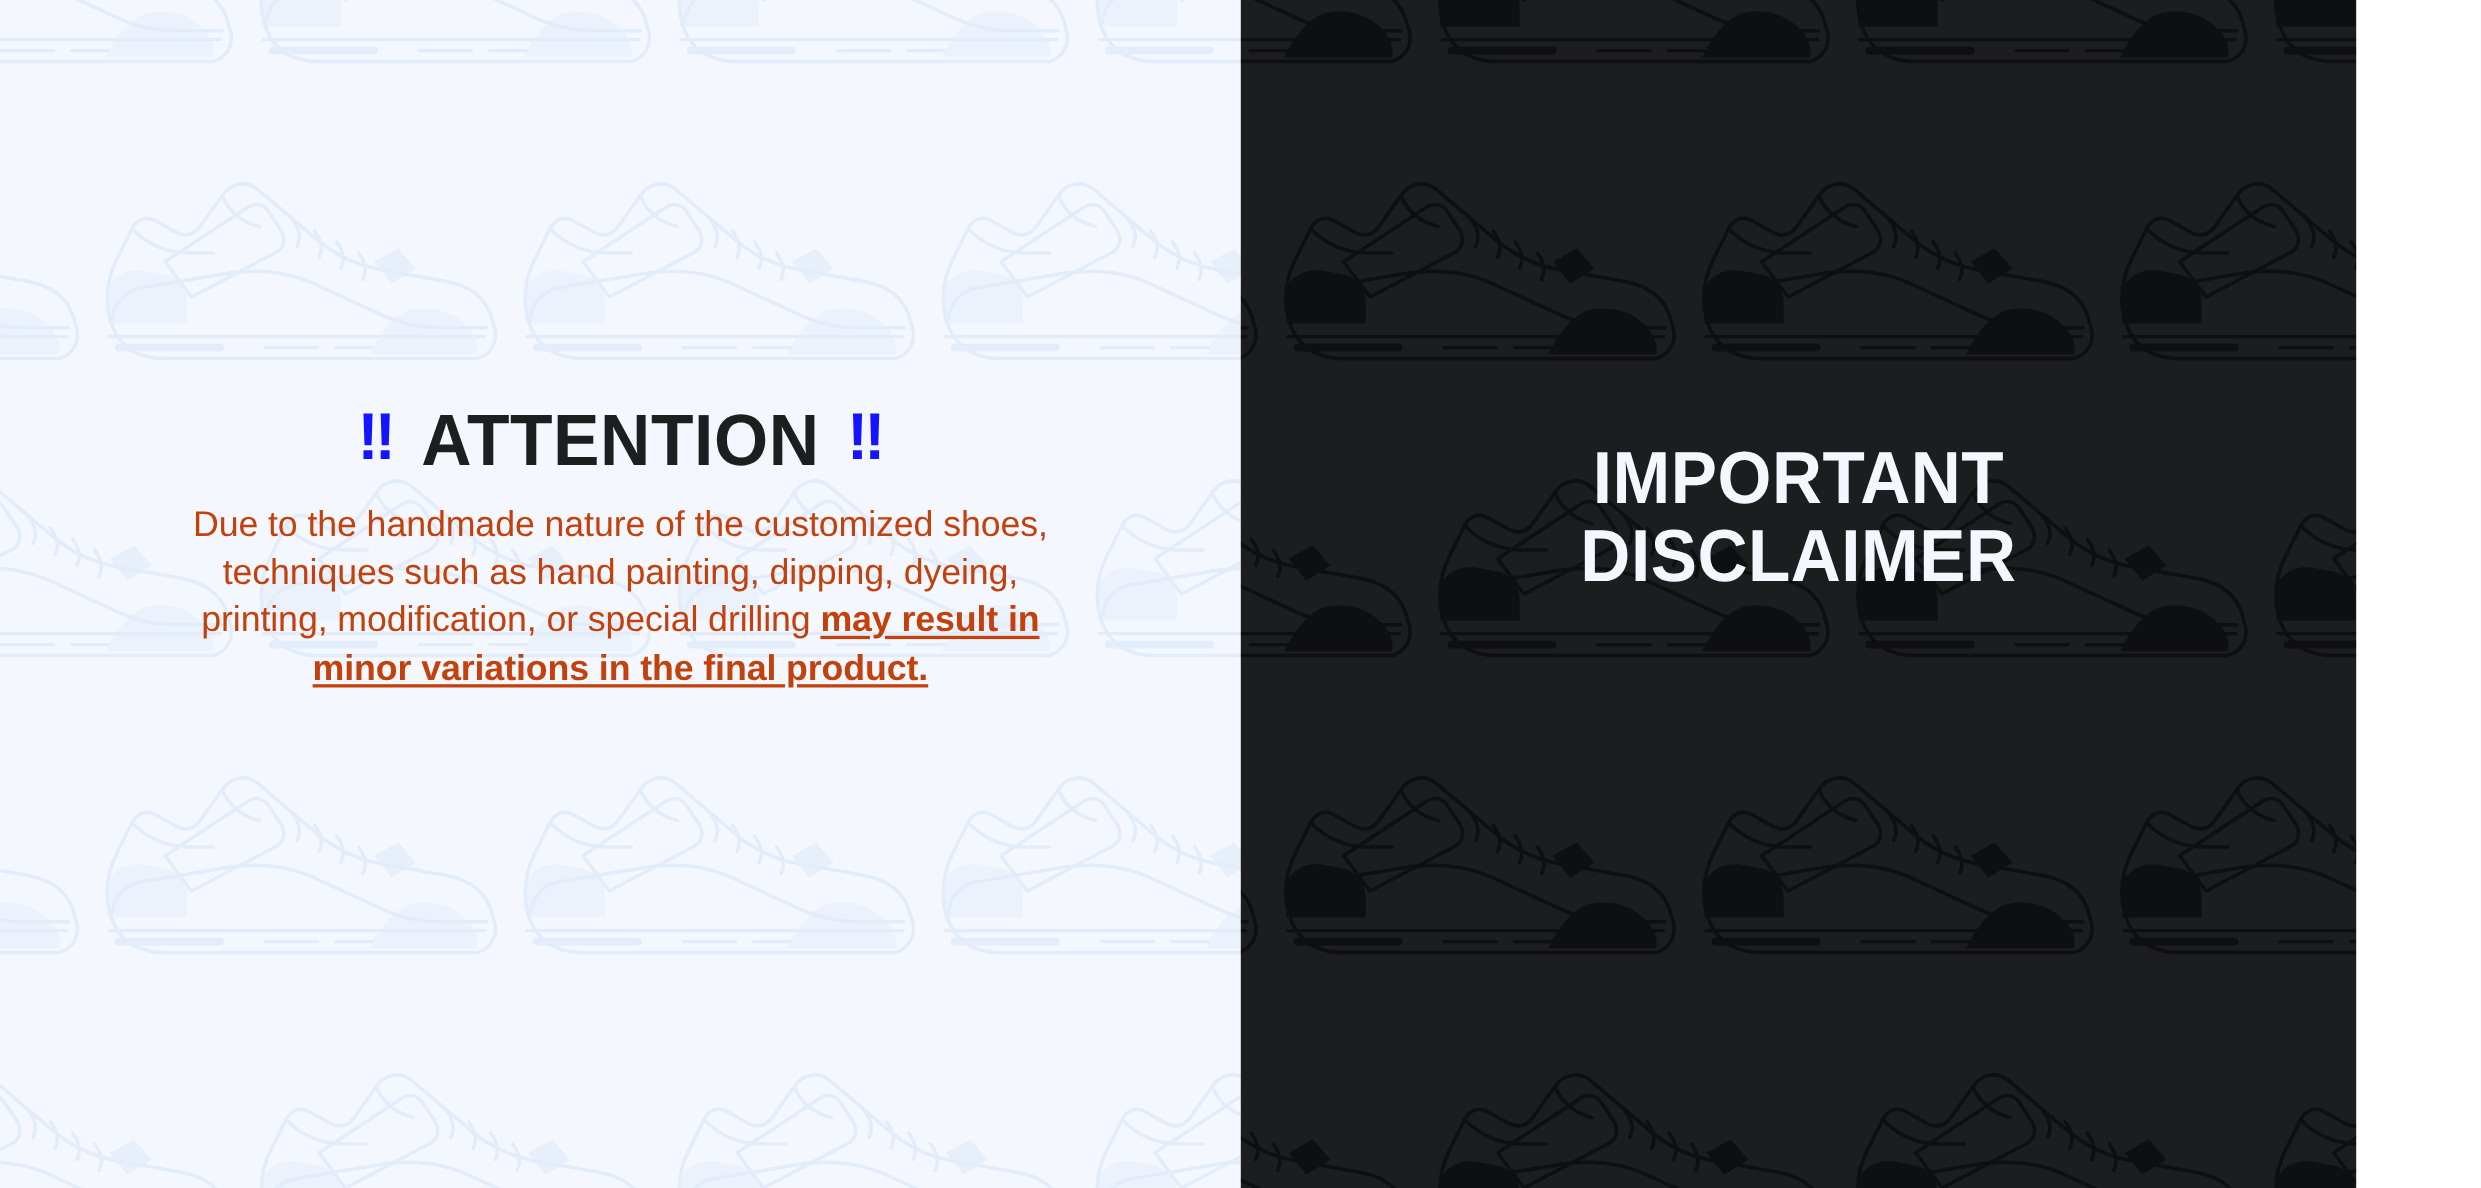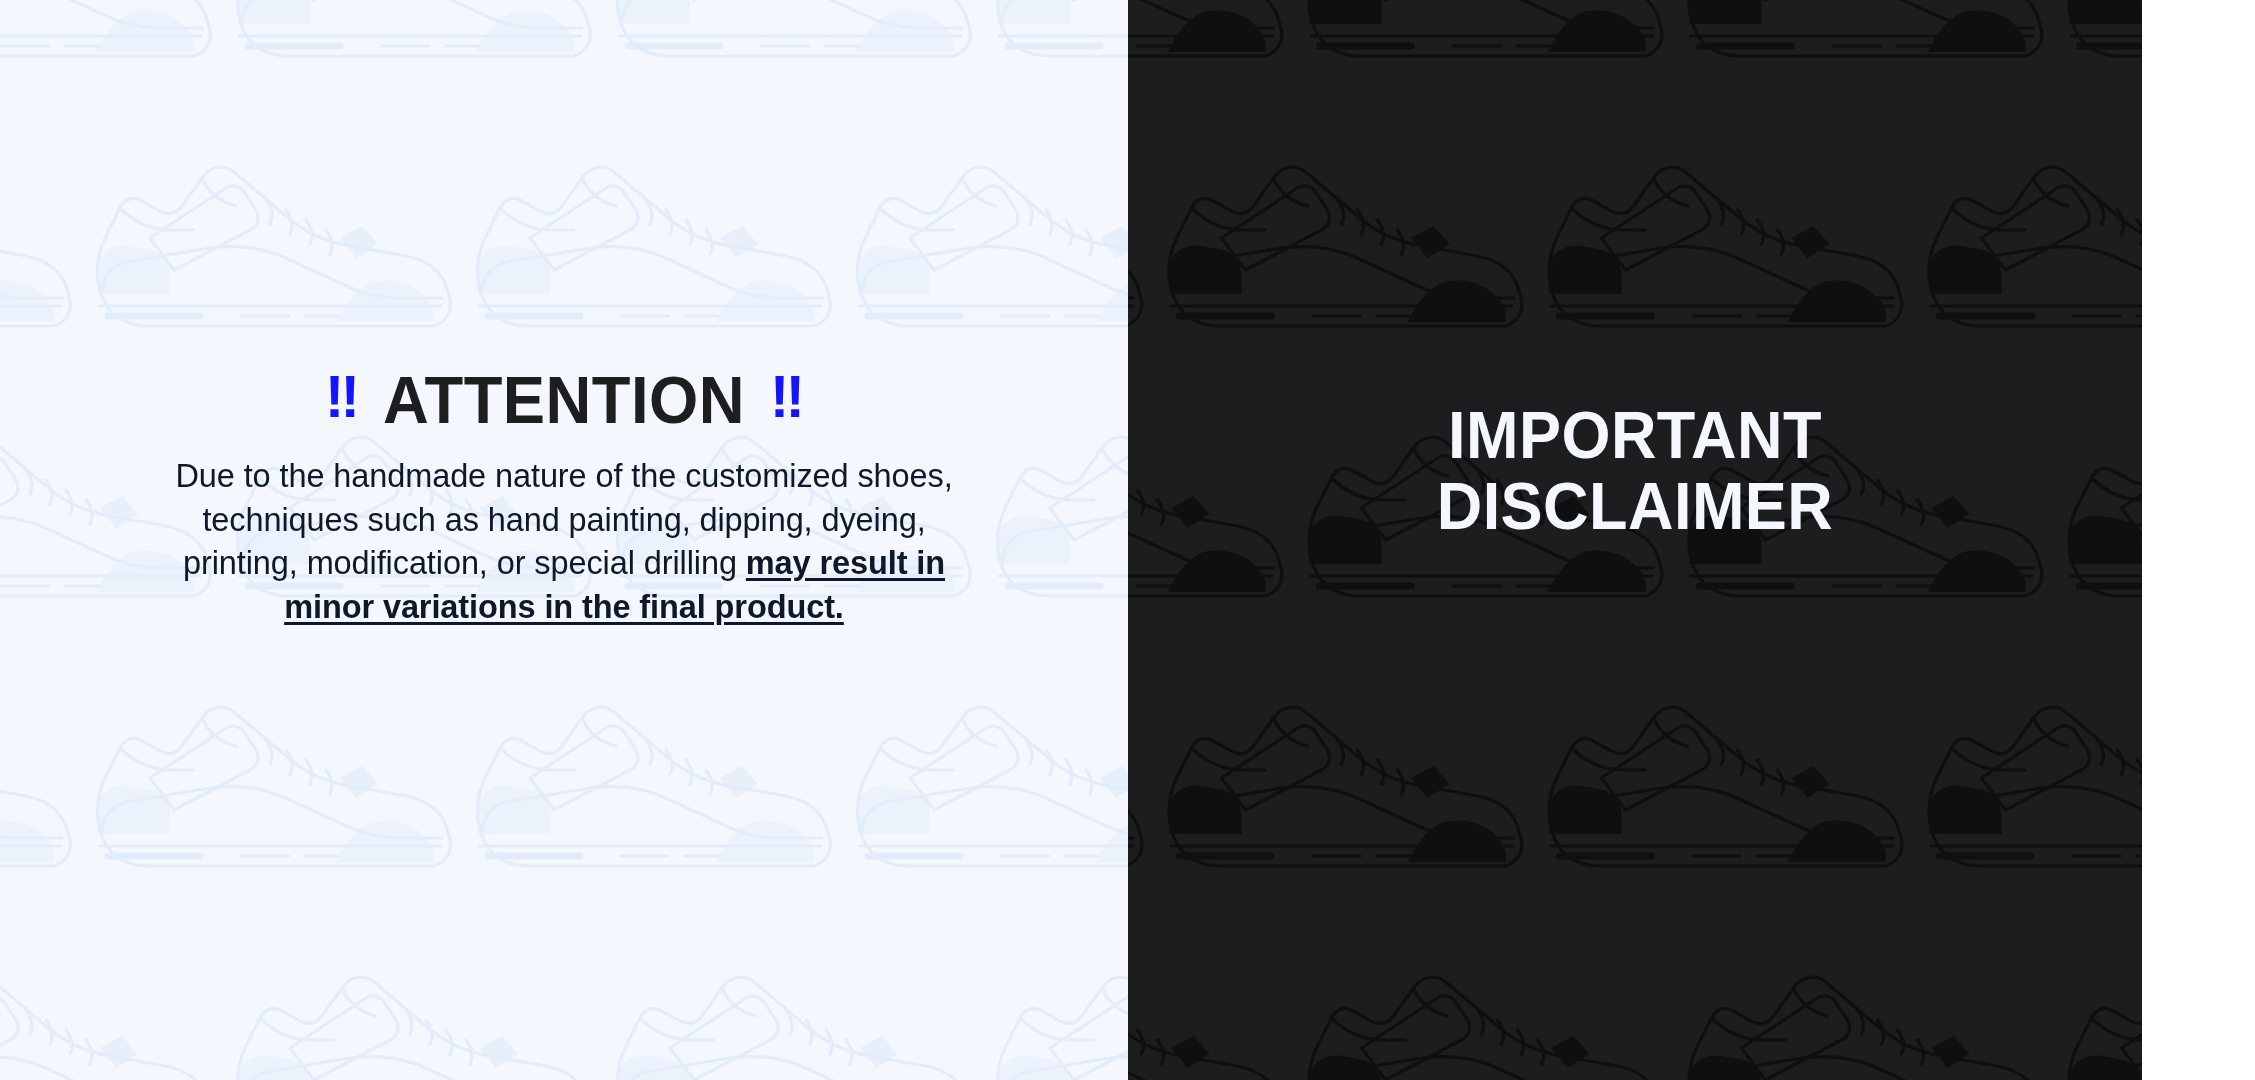--- a/index.html
+++ b/index.html
@@ -73,21 +73,21 @@
     line-height:1.06;
     letter-spacing:0.5px;
     transform:scaleX(0.94);
   }
 
   
   .body-left {
     margin-top:22px;
     font-size:32.5px;
     line-height:43.5px;
-    color:#0f172a;
+    color:#c2410c;
     max-width:800px;
     margin-left:auto;
     margin-right:auto;
     letter-spacing:-0.1px;
   }
   .body-right {
     margin-top:28px;
     font-size:31px;
     line-height:43px;
     color:#f4f8fe;

